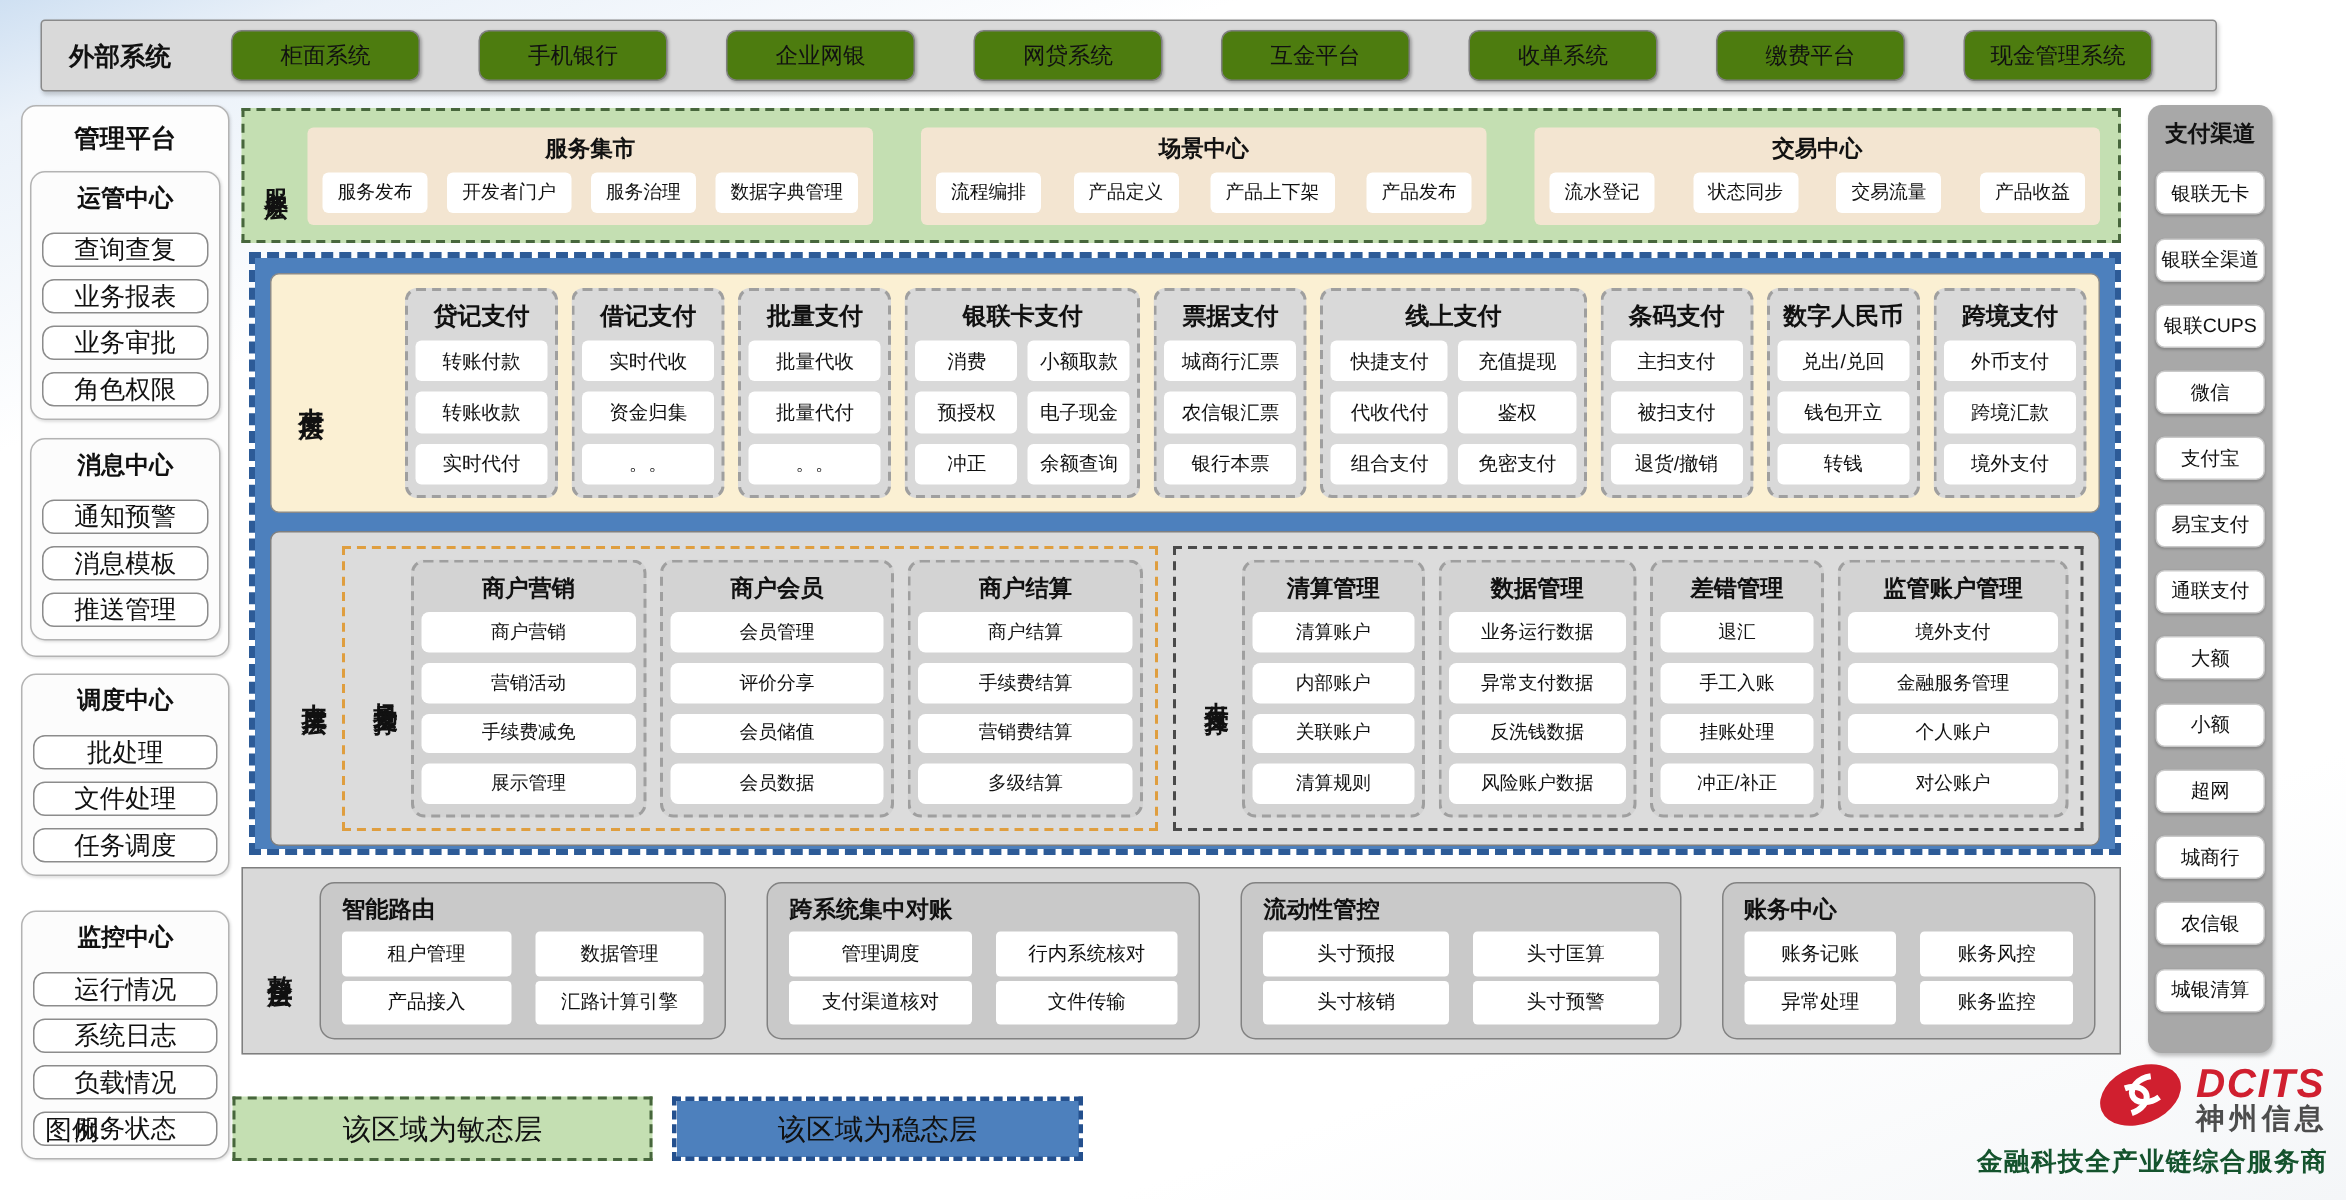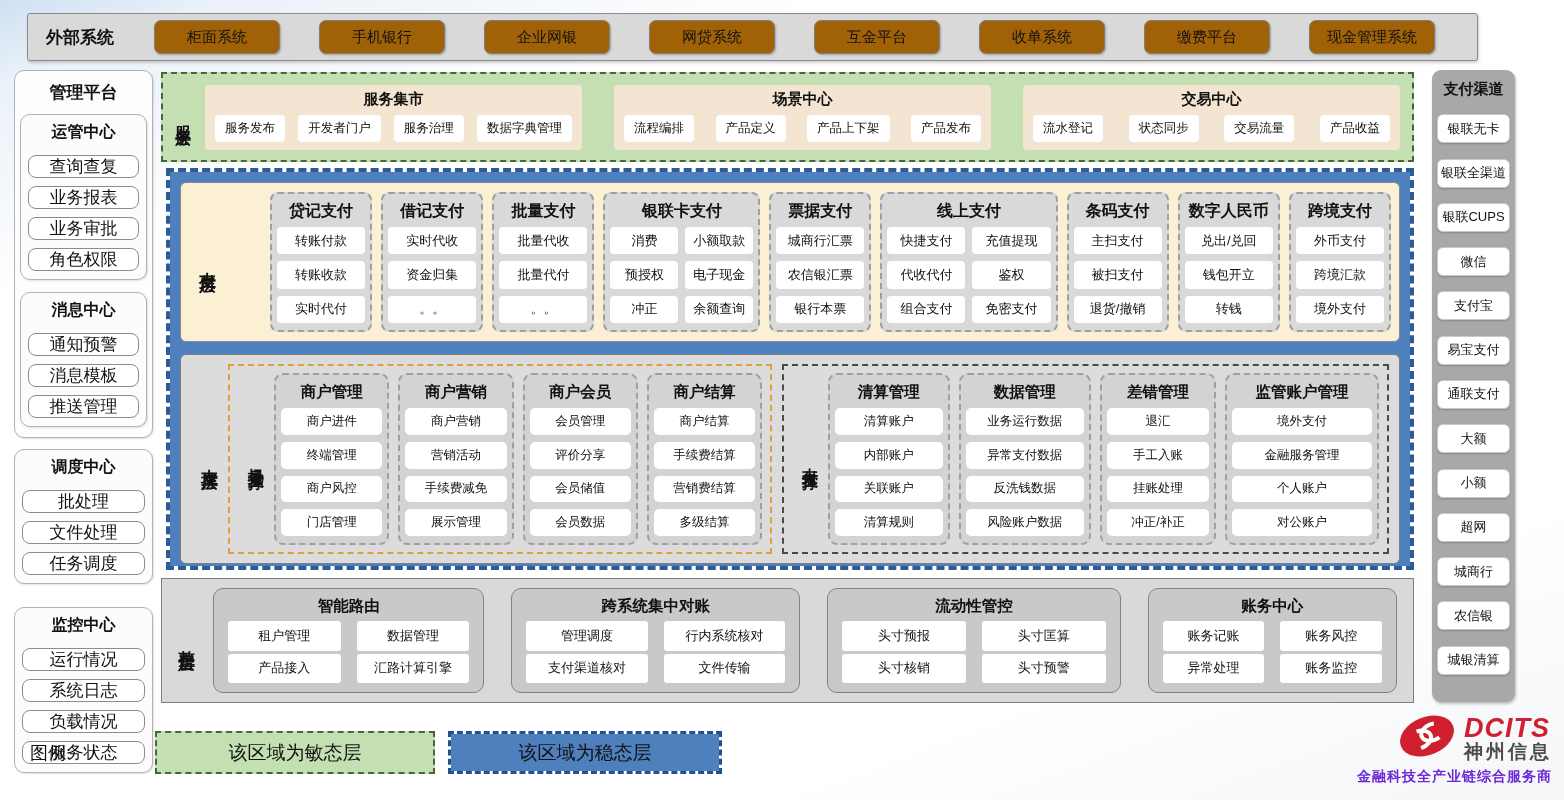--- a/index.html
+++ b/index.html
@@ -10,21 +10,21 @@
     background:linear-gradient(160deg,#cfe0f2 0%,#eaf1f9 6%,#ffffff 22%,#ffffff 78%,#f4f6f8 100%);
     position:relative; overflow:hidden;
   }
 
   
   .topbar { position:absolute; left:27px; top:13px; width:1451px; height:48px;
     background:#d9d9d9; border:1px solid #8a8a8a; border-radius:3px;
     display:flex; align-items:center; box-shadow:1px 2px 3px rgba(0,0,0,.18); }
   .topbar-label { font-weight:bold; font-size:17px; margin:0 12px 0 18px; width:96px; }
   .topbar-items { flex:1; display:flex; justify-content:space-between; margin-right:42px; }
-  .sys-btn { width:126px; height:34px; background:#a16207; border:1px solid #7f7f7f;
+  .sys-btn { width:126px; height:34px; background:#4d7c0f; border:1px solid #7f7f7f;
     border-radius:7px; font-size:15px; display:flex; align-items:center; justify-content:center;
     box-shadow:1px 1px 2px rgba(0,0,0,.25); }
 
   
   .left-panel { position:absolute; left:14px; top:70px; width:139px; display:flex; flex-direction:column; gap:11px; }
   .mgmt-box { background:#fdfdfd; border:1px solid #b3b3b3; border-radius:10px; padding:6px 5px 10px;
     box-shadow:1px 1px 2px rgba(0,0,0,.12); }
   .mgmt-title { font-weight:bold; font-size:17px; text-align:center; padding:4px 0 10px; }
   .mgmt-group { background:#fcfcfc; border:1px solid #b3b3b3; border-radius:10px; padding:5px 5px 8px;
     box-shadow:1px 1px 2px rgba(0,0,0,.12); }
@@ -98,40 +98,40 @@
     font-size:12.5px; display:flex; align-items:center; justify-content:center; white-space:nowrap; }
 
   
   .integration-layer { position:absolute; left:161px; top:578px; width:1253px; height:125px;
     background:#d9d9d9; border:1px solid #7f7f7f; display:flex; align-items:center; padding:0 16px; }
   .integration-layer .vlabel { margin-right:18px; }
   .int-groups { flex:1; display:flex; gap:27px; }
   .int-group { background:#c9c9c9; border:1px solid #828282; border-radius:10px;
     height:105px; padding:5px 14px 9px; display:flex; flex-direction:column; }
   .gi1{flex:1.1;} .gi2{flex:1.18;} .gi3{flex:1.2;} .gi4{flex:1;}
-  .int-title { font-weight:bold; font-size:15.5px; text-align:center; padding:2px 0 4px; }
+  .int-title { font-weight:bold; font-size:15.5px; text-align:left; padding:2px 0 4px; }
   .int-grid { flex:1; display:grid; grid-template-columns:1fr 1fr; gap:3px 16px; }
   .int-grid [data-name="integration-function-button"] { background:#fff; border-radius:3px;
     font-size:13px; display:flex; align-items:center; justify-content:center; white-space:nowrap; }
 
   
   .legend { position:absolute; left:30px; top:731px; display:flex; align-items:center; }
   .legend-label { font-size:18px; width:125px; }
   .legend-agile { width:280px; height:43px; background:#c4dfb2; border:2px dashed #47663c;
     font-size:19px; display:flex; align-items:center; justify-content:center; margin-right:13px; }
   .legend-stable { width:274px; height:43px; background:#4d80bd; border:3px dashed #24508e;
     background-clip:padding-box; font-size:19px; display:flex; align-items:center; justify-content:center; }
 
   
   .logo { position:absolute; right:12px; bottom:14px; display:flex; flex-direction:column; align-items:flex-end; }
   .logo-row { display:flex; align-items:center; gap:6px; }
   .logo-texts { display:flex; flex-direction:column; line-height:1.05; }
   .logo-brand { color:#d01f2f; font-weight:bold; font-style:italic; font-size:27px; letter-spacing:1px; }
   .logo-company { color:#4d4d4d; font-size:19px; font-weight:bold; letter-spacing:3px; }
-  .logo-slogan { color:#6d28d9; font-weight:bold; font-size:14px; letter-spacing:1px; margin-top:3px; }
+  .logo-slogan { color:#14532d; font-weight:bold; font-size:17px; letter-spacing:1px; margin-top:3px; }
 </style>
 </head>
 <body>
 
 <div class="app" data-name="payment-platform-architecture">
 
   <div class="topbar" data-name="external-systems-bar">
     <div class="topbar-label" data-name="external-systems-label">外部系统</div>
     <div class="topbar-items" data-name="external-systems-list">
         <div class="sys-btn" data-name="external-system-button">柜面系统</div>
@@ -304,29 +304,20 @@
       </div>
     </div>
 
     <div class="support-layer" data-name="support-layer">
       <div class="vlabel" data-name="support-layer-label">支撑层</div>
       <div class="sup-sections" data-name="support-sections">
 
         <div class="sup-section scene-box" data-name="scenario-support-section">
           <div class="vlabel" data-name="scenario-support-label">场景支撑</div>
           <div class="sup-cols" data-name="scenario-support-columns">
-            <div class="sup-col f1" data-name="support-category">
-              <div class="sup-title" data-name="support-category-title">商户管理</div>
-              <div class="sup-items" data-name="support-category-items">
-                  <div data-name="support-function-button">商户进件</div>
-                  <div data-name="support-function-button">终端管理</div>
-                  <div data-name="support-function-button">商户风控</div>
-                  <div data-name="support-function-button">门店管理</div>
-                </div>
-            </div>
             <div class="sup-col f1" data-name="support-category">
               <div class="sup-title" data-name="support-category-title">商户营销</div>
               <div class="sup-items" data-name="support-category-items">
                   <div data-name="support-function-button">商户营销</div>
                   <div data-name="support-function-button">营销活动</div>
                   <div data-name="support-function-button">手续费减免</div>
                   <div data-name="support-function-button">展示管理</div>
                 </div>
             </div>
             <div class="sup-col f1" data-name="support-category">

